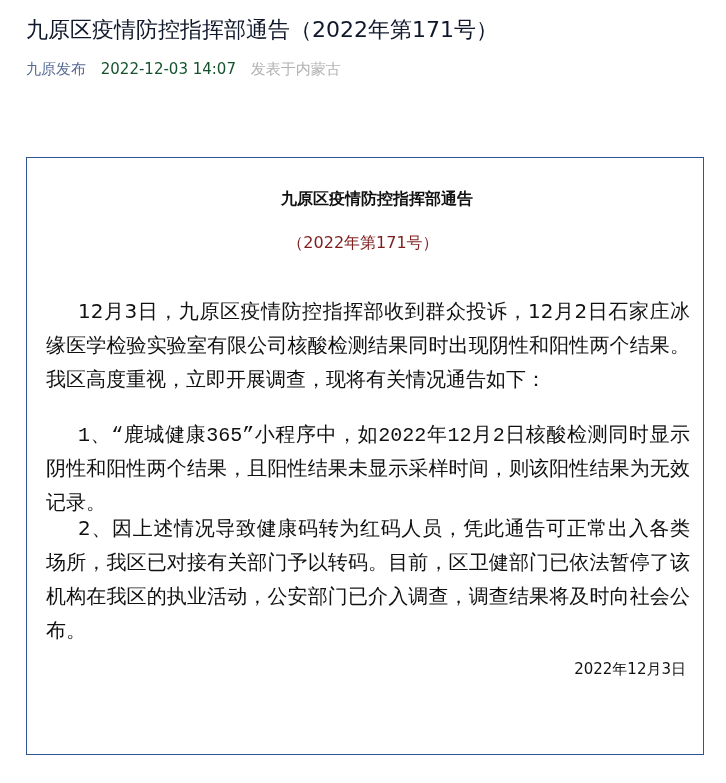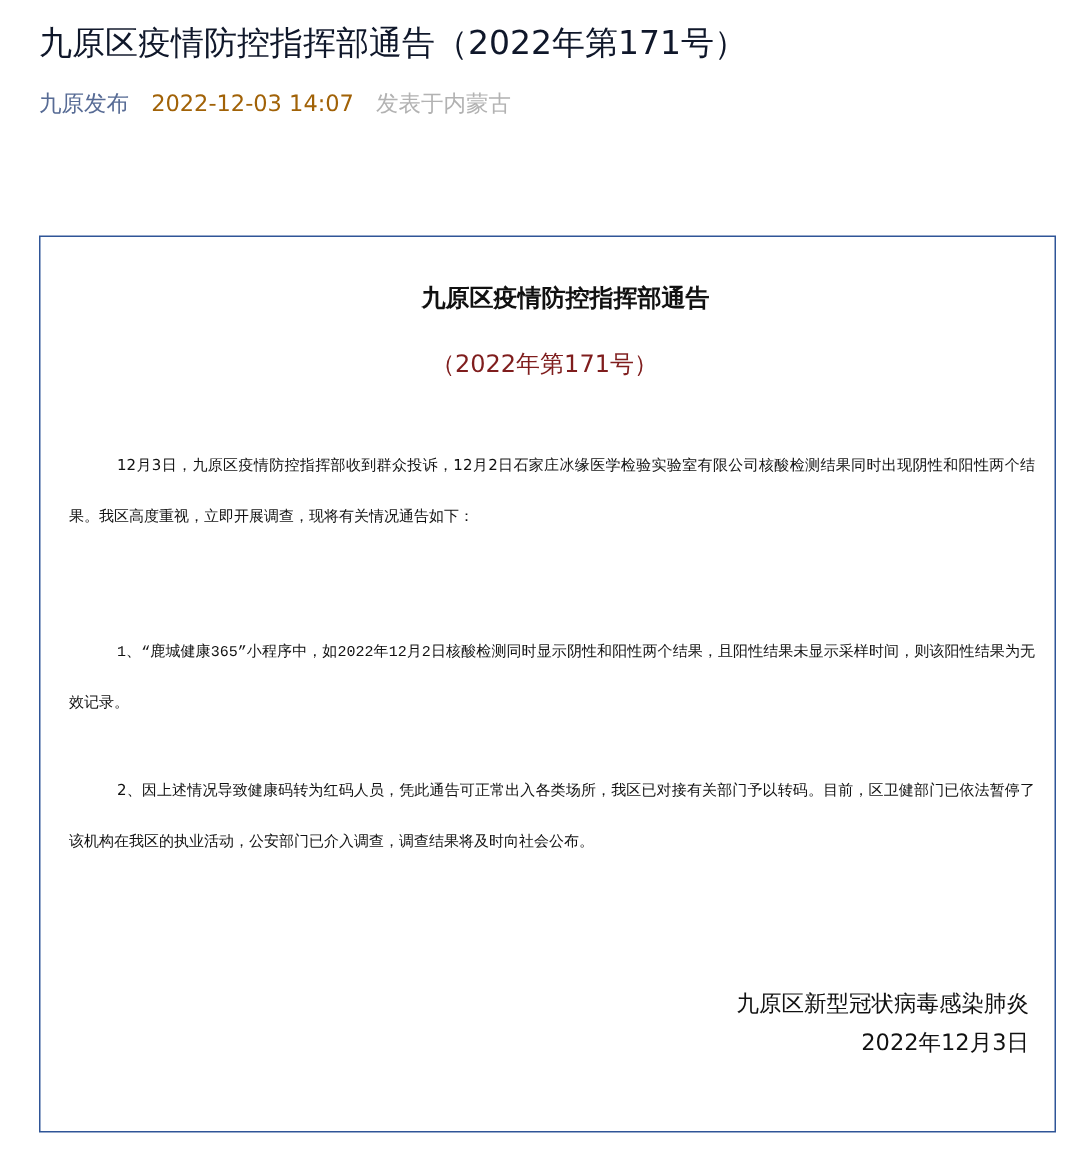--- a/index.html
+++ b/index.html
@@ -2,29 +2,29 @@
 <html><head>
 <meta charset="utf-8">
 <style>
   html, body { margin:0; padding:0; background:#ffffff; }
   body { width:726px; height:783px; position:relative; overflow:hidden;
          font-family:"DejaVu Sans","Liberation Sans",sans-serif; color:#1a1a1a; }
   .title { position:absolute; left:26px; top:14px; font-size:22px; line-height:32px;
            color:#0f172a; letter-spacing:0px; white-space:nowrap; }
   .meta { position:absolute; left:26px; top:58px; font-size:15px; line-height:22px; white-space:nowrap; }
   .meta .author { color:#576b95; }
-  .meta .date { color:#a16207; margin-left:10px; }
+  .meta .date { color:#14532d; margin-left:10px; }
   .meta .loc { color:#b2b2b2; margin-left:10px; }
   .box { position:absolute; left:26px; top:157px; width:678px; height:598px;
          border:1px solid #2f5597; box-sizing:border-box; }
   .box-title { position:absolute; left:0; right:0; top:186px; text-align:center;
                font-size:16px; font-weight:bold; line-height:26px; color:#111;padding-left:28px; }
   .box-num { position:absolute; left:0; right:0; top:230px; text-align:center;
              font-size:16px; line-height:26px; color:#7f1d1d; }
-  .para { position:absolute; left:46px; width:644px; font-size:10px; line-height:34px;
+  .para { position:absolute; left:46px; width:644px; font-size:20px; line-height:34px;
           color:#111; text-indent:32px; text-align:justify; }
   .p1 { top:294px; }
   .p2 { top:419px; }
   .p3 { top:511px; }
   .sign { position:absolute; right:40px; top:656px; text-align:right; font-size:15px;
           line-height:26px; color:#111; }
 </style>
 </head>
 <body>
 
@@ -39,15 +39,14 @@
 <div class="box"></div>
 
 <div class="box-title">九原区疫情防控指挥部通告</div>
 <div class="box-num">（2022年第171号）</div>
 
 <p class="para p1" style="margin:0;">12月3日，九原区疫情防控指挥部收到群众投诉，12月2日石家庄冰缘医学检验实验室有限公司核酸检测结果同时出现阴性和阳性两个结果。我区高度重视，立即开展调查，现将有关情况通告如下：</p>
 <p class="para p2" style="margin:0;font-family:Liberation Mono, monospace;">1、“鹿城健康365”小程序中，如2022年12月2日核酸检测同时显示阴性和阳性两个结果，且阳性结果未显示采样时间，则该阳性结果为无效记录。</p>
 <p class="para p3" style="margin:0;">2、因上述情况导致健康码转为红码人员，凭此通告可正常出入各类场所，我区已对接有关部门予以转码。目前，区卫健部门已依法暂停了该机构在我区的执业活动，公安部门已介入调查，调查结果将及时向社会公布。</p>
 
 <div class="sign">
-  <div>九原区新型冠状病毒感染肺炎</div>
   <div>2022年12月3日</div>
 </div>
 
 </body></html>

